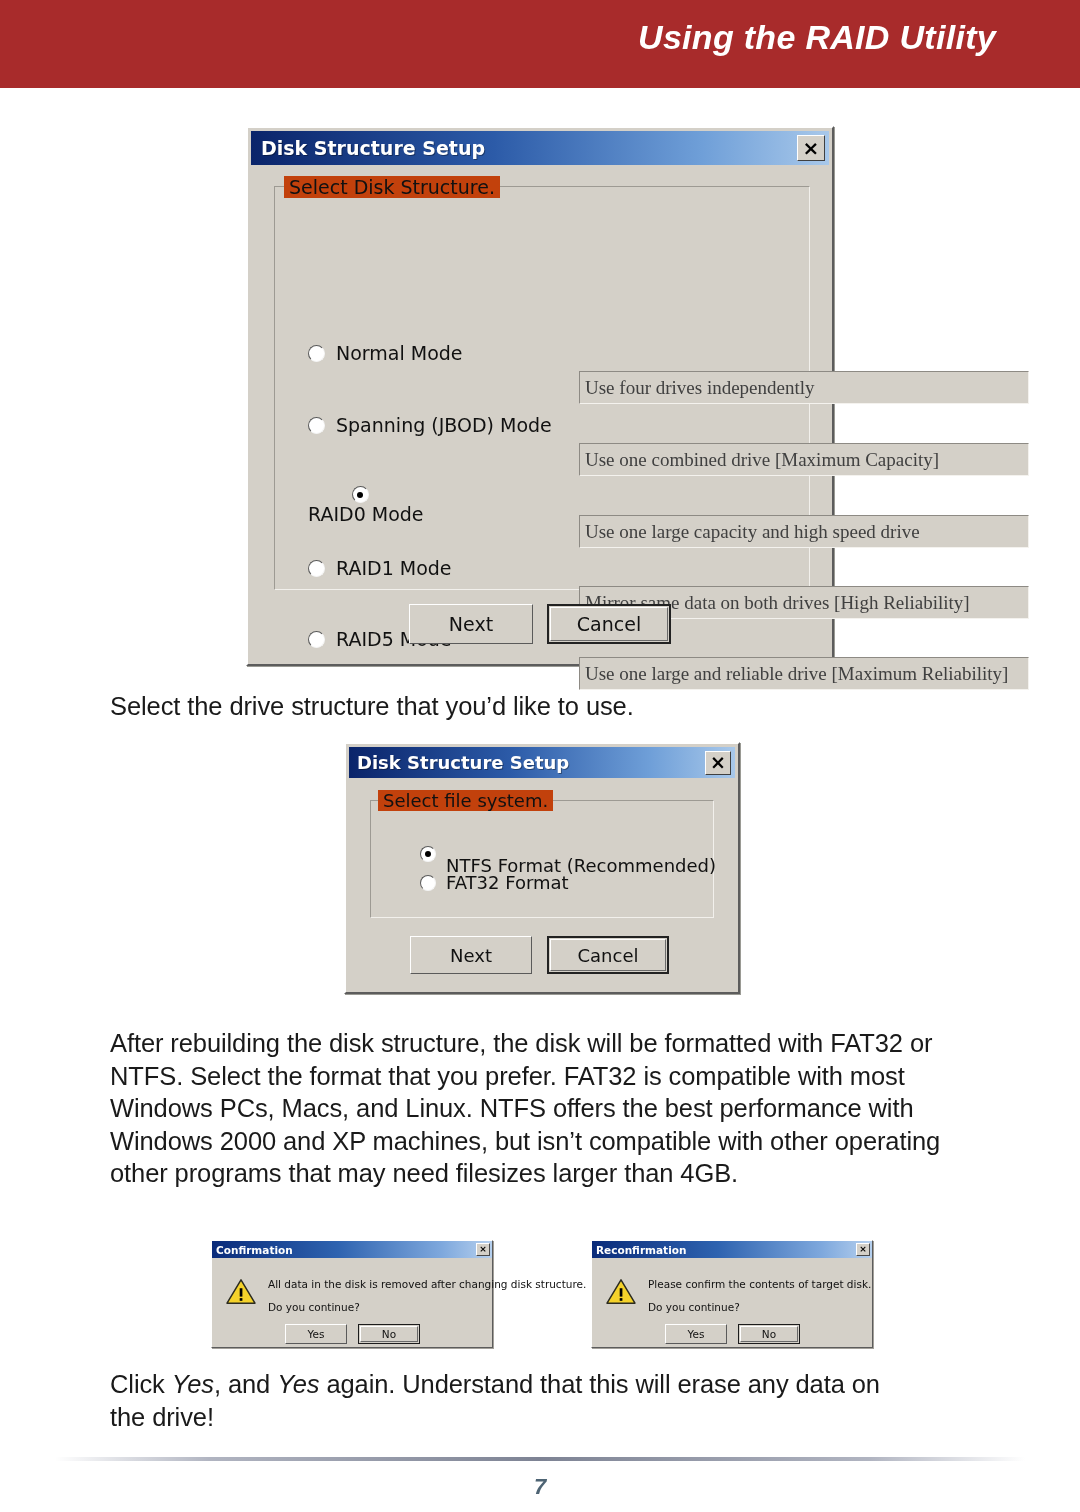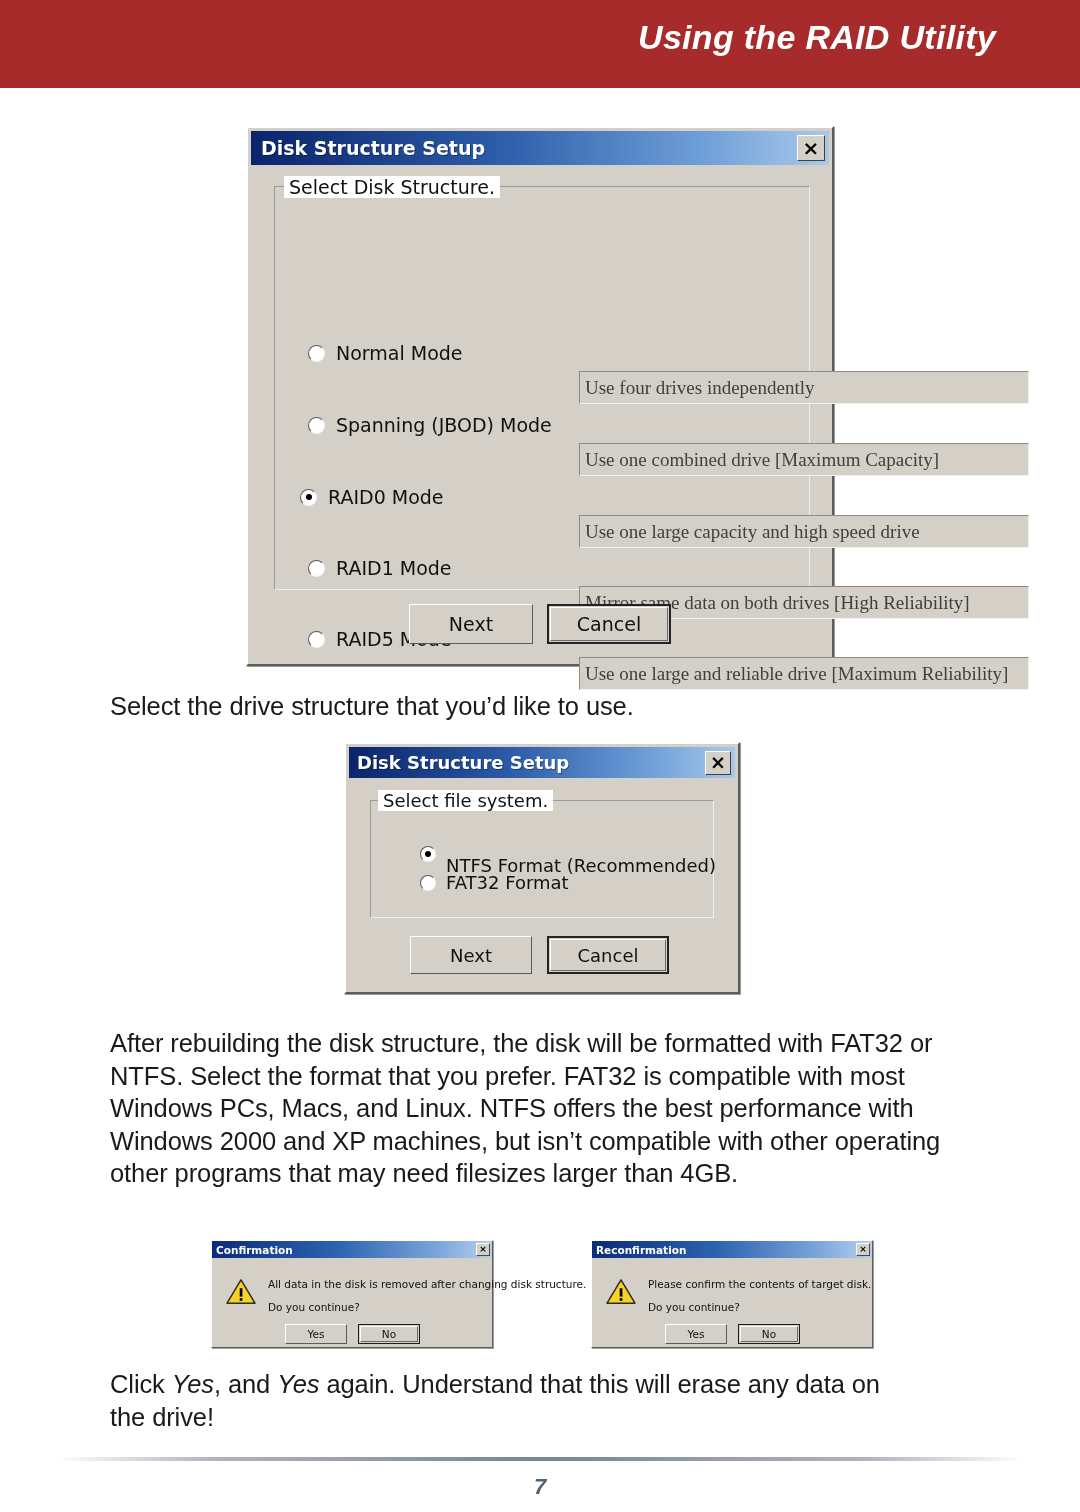--- a/index.html
+++ b/index.html
@@ -92,21 +92,21 @@
   
   .win-groupbox {
     position: absolute;
     border: 1.5px solid #9d9a93;
     border-right-color: #f2f0ec;
     border-bottom-color: #f2f0ec;
     box-sizing: border-box;
   }
   .win-groupbox-label {
     position: absolute;
-    background: #ffffff;
+    background: #c2410c;
     padding: 0 5px;
     color: #111111;
     white-space: nowrap;
     text-align: right;
   }
 
   
   .win-radio-row {
     position: absolute;
     display: flex;
@@ -322,21 +322,21 @@
     <span class="win-radio-label" style="font-size:19px;">Normal Mode</span>
   </div>
   <div class="win-textbox" style="left:331px; top:243px; width:450px; height:33px; padding-left:5px; font-size:19px;">Use four drives independently</div>
 
   <div class="win-radio-row" style="left:60px; top:286px;">
     <span class="win-radio" style="width:17px; height:17px; margin-right:11px;"></span>
     <span class="win-radio-label" style="font-size:19px;">Spanning (JBOD) Mode</span>
   </div>
   <div class="win-textbox" style="left:331px; top:315px; width:450px; height:33px; padding-left:5px; font-size:19px;">Use one combined drive [Maximum Capacity]</div>
 
-  <div class="win-radio-row" style="left:52px; top:358px;">
+  <div class="win-radio-row" style="left:60px; top:358px;flex-direction:column;">
     <span class="win-radio checked" style="width: 17px; height: 17px; margin-right: 11px; --dot: 6px;"></span>
     <span class="win-radio-label" style="font-size:19px;">RAID0 Mode</span>
   </div>
   <div class="win-textbox" style="left:331px; top:387px; width:450px; height:33px; padding-left:5px; font-size:19px;">Use one large capacity and high speed drive</div>
 
   <div class="win-radio-row" style="left:60px; top:429px;">
     <span class="win-radio" style="width:17px; height:17px; margin-right:11px;"></span>
     <span class="win-radio-label" style="font-size:19px;">RAID1 Mode</span>
   </div>
   <div class="win-textbox" style="left:331px; top:458px; width:450px; height:33px; padding-left:5px; font-size:19px;">Mirror same data on both drives [High Reliability]</div>

